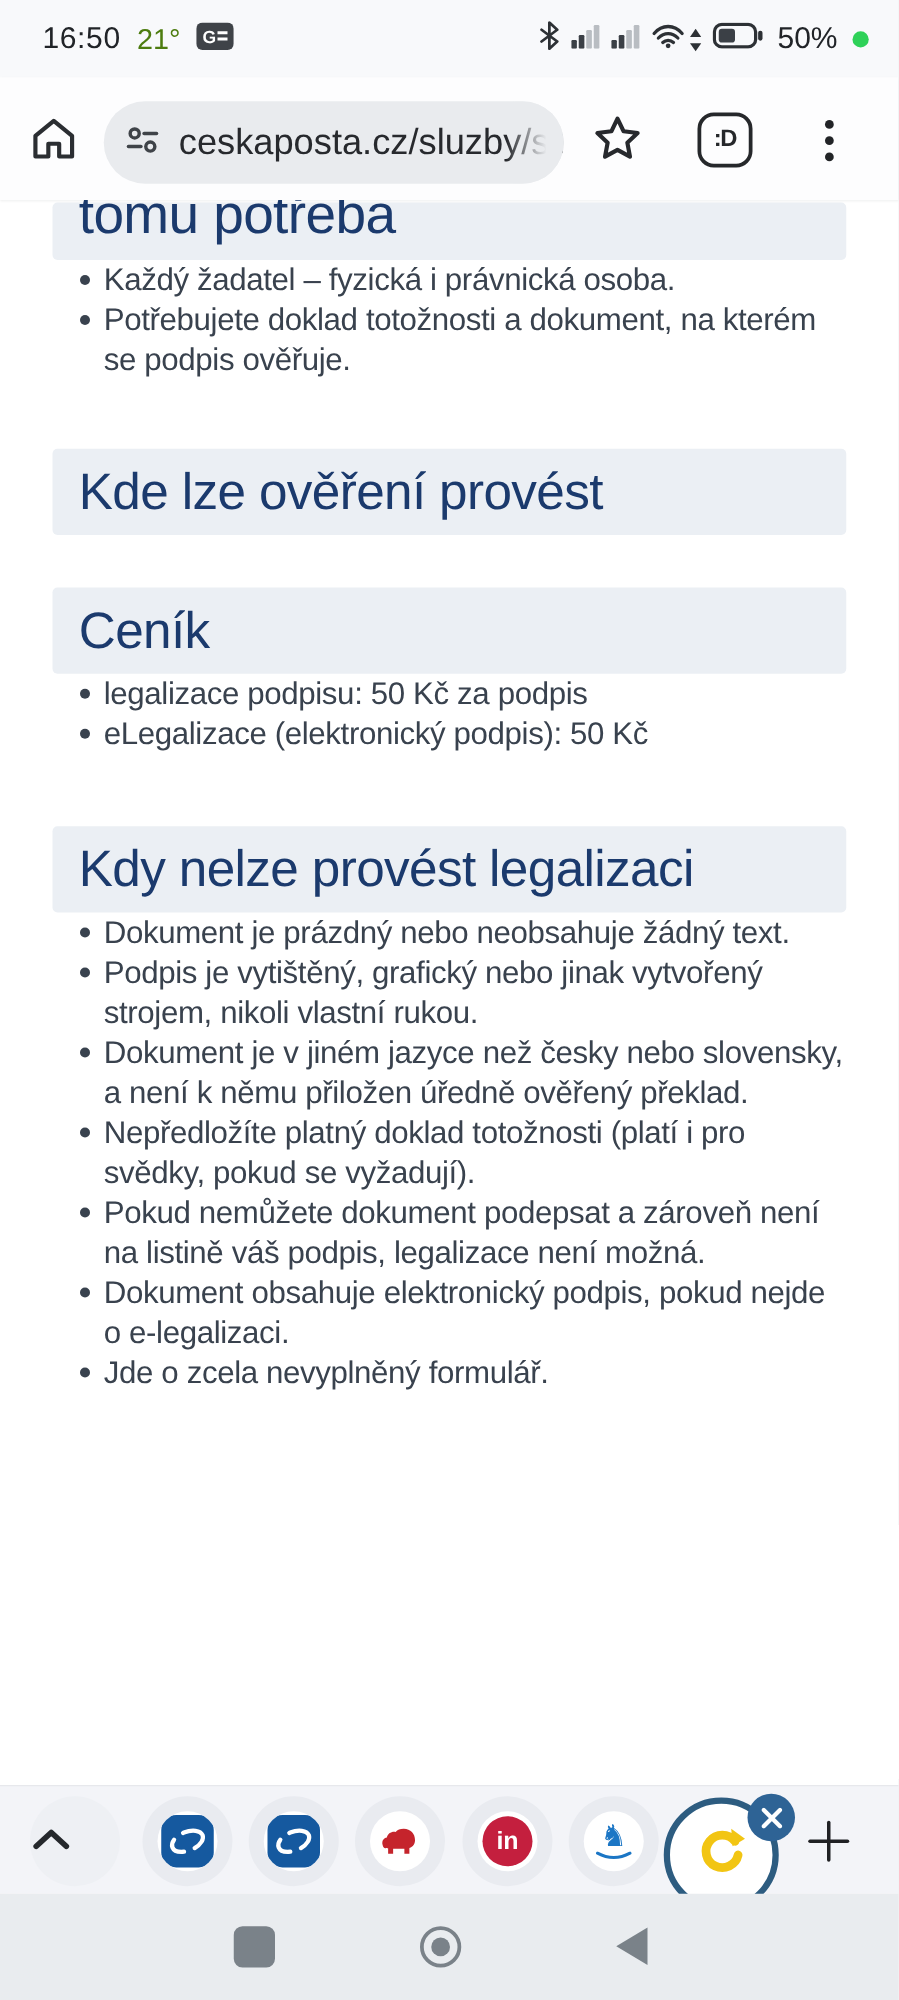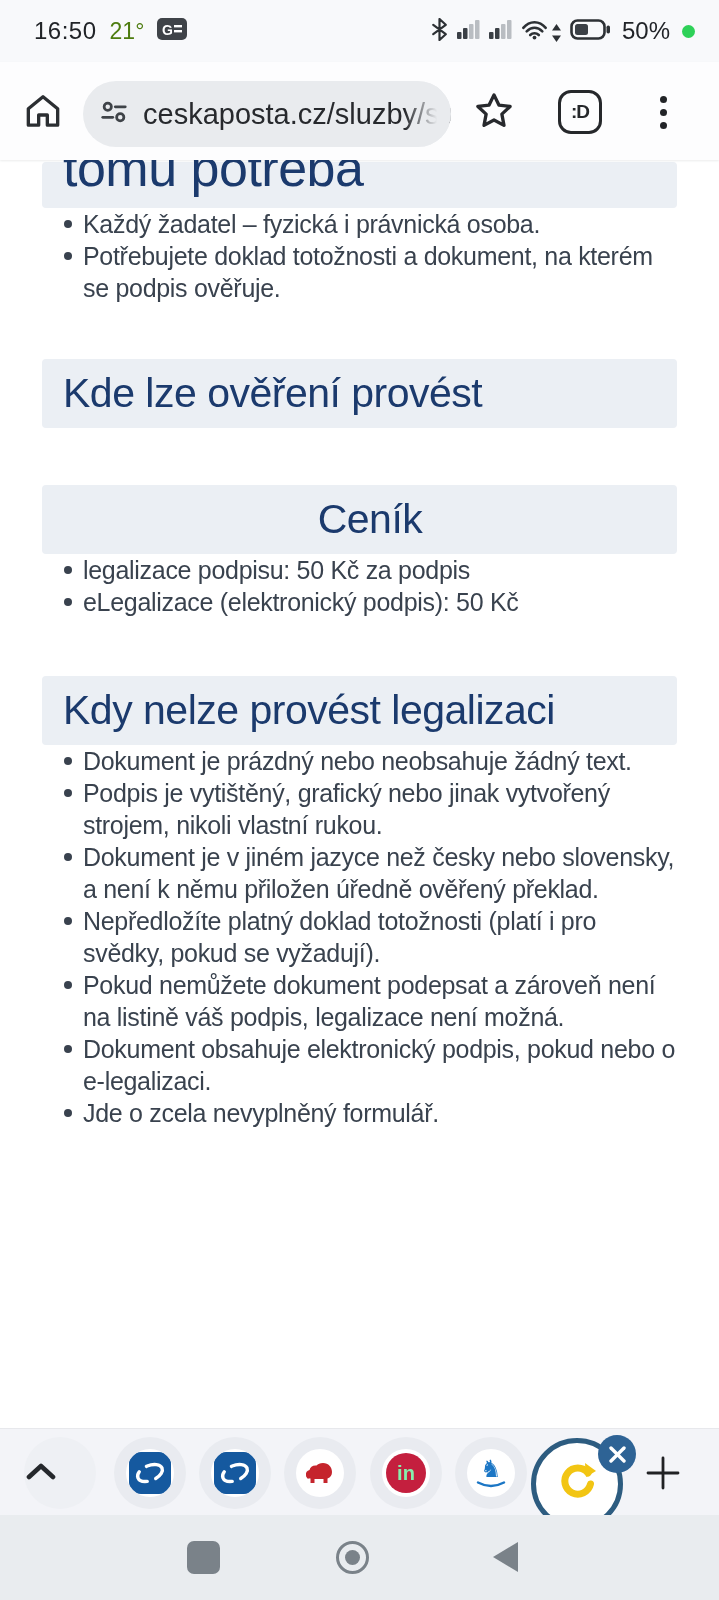--- a/index.html
+++ b/index.html
@@ -33,49 +33,49 @@
     align-items:center;justify-content:center;gap:6px;}
   .tb-menu i{width:7px;height:7px;border-radius:50%;background:#222427;}
 
   
   .content{position:absolute;top:160px;left:0;width:719px;height:1268px;background:#fff;
     padding:0 42px;overflow:hidden;z-index:1;color:#39424e;}
   .head-box{background:#ebeff4;border-radius:4px;height:69px;display:flex;align-items:center;
     padding-left:21px;}
   .head-box h2{margin:0;font-size:41px;font-weight:400;color:#1b3a6d;letter-spacing:-.5px;}
   .clip-box{position:relative;background:#ebeff4;border-radius:4px;height:46px;margin-top:2px;overflow:visible;}
-  .clip-box h2{position:absolute;left:21px;bottom:14px;margin:0;font-size:52px;font-weight:400;
+  .clip-box h2{position:absolute;left:21px;bottom:14px;margin:0;font-size:44px;font-weight:400;
     color:#1b3a6d;line-height:1;letter-spacing:-.5px;}
   .content p{margin:0;font-size:25px;line-height:31px;letter-spacing:-.3px;}
   .content ul{margin:0;padding:0;list-style:none;}
   .content li{position:relative;padding-left:41px;font-size:25px;line-height:32px;letter-spacing:-.3px;}
   .content li::before{content:"";position:absolute;left:22px;top:12px;width:8px;height:8px;
     border-radius:50%;background:#39424e;}
   .link{color:#1b3a6d;font-weight:bold;text-decoration:underline;text-underline-offset:3px;}
   .intro{margin-top:26px;}
   .h-where{margin-top:55px;}
   .p-where{margin-top:34px;}
-  .h-cenik{margin-top:57px;justify-content:center;}
+  .h-cenik{margin-top:42px;}
   .ul-pricing{margin-top:35px;}
   .p-note{margin-top:27px;}
   .h-kdy{margin-top:58px;}
   .ul-restrict{margin-top:34px;}
 
   
   .dock{position:absolute;top:1428px;left:0;width:719px;height:87px;background:#f3f4f8;z-index:4;
     border-top:1px solid #e7e8ec;}
   .dock-chevron{position:absolute;left:26px;top:34px;z-index:2;}
   .ghost-bubble{position:absolute;left:24px;top:8px;width:72px;height:72px;border-radius:50%;background:#eef0f4;}
   .bubble{position:absolute;top:8px;width:72px;height:72px;border-radius:50%;background:#e9ebf0;
     display:flex;align-items:center;justify-content:center;}
   .bubble .inner{width:48px;height:48px;border-radius:50%;background:#fff;display:flex;
     align-items:center;justify-content:center;overflow:hidden;}
   .in-badge{width:40px;height:40px;border-radius:50%;background:#c41f3e;display:flex;
     align-items:center;justify-content:center;}
-  .in-badge span{color:#86efac;font-size:20px;font-weight:bold;line-height:1;}
+  .in-badge span{color:#ffffff;font-size:20px;font-weight:bold;line-height:1;}
   .horse-wrap{display:flex;flex-direction:column;align-items:center;}
   .horse-glyph{font-family:"DejaVu Sans",sans-serif;font-size:24px;color:#1b76c5;line-height:1;}
   .active-bubble{position:absolute;left:531px;top:9px;width:92px;height:92px;border-radius:50%;
     background:#fff;border:5px solid #2d5c80;display:flex;align-items:center;justify-content:center;}
   .close-badge{position:absolute;left:62px;top:-8px;width:38px;height:38px;border-radius:50%;
     background:#2e6395;display:flex;align-items:center;justify-content:center;}
   .dock-plus{position:absolute;left:646px;top:27px;}
 
   
   .navbar{position:absolute;top:1515px;left:0;width:719px;height:85px;background:#e9ecef;z-index:5;}
@@ -210,21 +210,21 @@
 
     <div class="head-box h-kdy">
       <h2>Kdy nelze provést legalizaci</h2>
     </div>
     <ul class="ul-restrict">
       <li>Dokument je prázdný nebo neobsahuje žádný text.</li>
       <li>Podpis je vytištěný, grafický nebo jinak vytvořený strojem, nikoli vlastní rukou.</li>
       <li>Dokument je v jiném jazyce než česky nebo slovensky, a není k němu přiložen úředně ověřený překlad.</li>
       <li>Nepředložíte platný doklad totožnosti (platí i pro svědky, pokud se vyžadují).</li>
       <li>Pokud nemůžete dokument podepsat a zároveň není na listině váš podpis, legalizace není možná.</li>
-      <li>Dokument obsahuje elektronický podpis, pokud nebo o e-legalizaci.</li>
+      <li>Dokument obsahuje elektronický podpis, pokud nejde o e-legalizaci.</li>
       <li>Jde o zcela nevyplněný formulář.</li>
     </ul>
   </div>
 
   <div class="dock">
     <span class="ghost-bubble"></span>
     <span class="dock-chevron">
       <svg width="30" height="17" viewBox="0 0 30 17" fill="none" stroke="#25282c" stroke-width="4.6" stroke-linecap="round" stroke-linejoin="round">
           <polyline points="3,14 15,3 27,14"></polyline>
         </svg>

